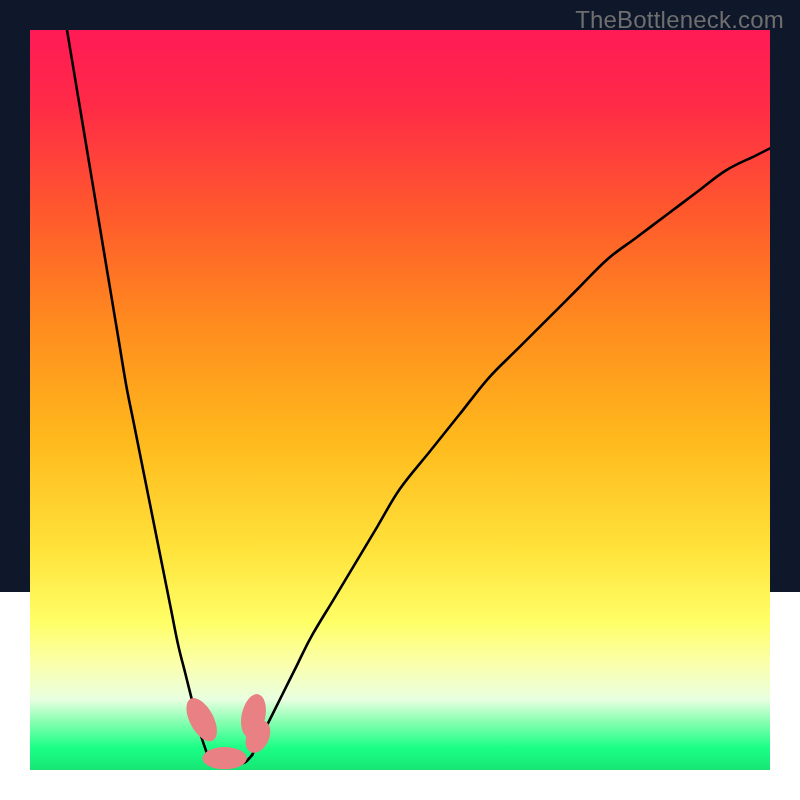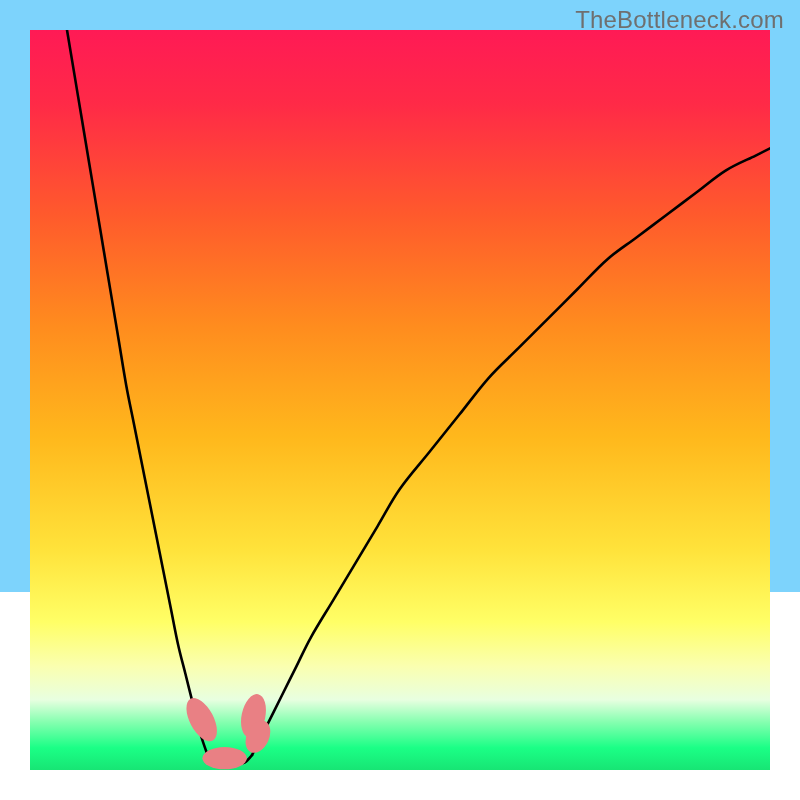--- a/index.html
+++ b/index.html
@@ -1,20 +1,20 @@
 <!DOCTYPE html>
 <html><head>
   <meta charset="utf-8">
   <style>
     * { margin: 0; padding: 0; box-sizing: border-box; }
     html, body { width: 800px; height: 800px; overflow: hidden; }
     .container {
       width: 800px;
       height: 592px;
-      background: #7dd3fc;
+      background: #0f172a;
       position: relative;
       text-align: center;
     }
     .plot-area {
       position: absolute;
       left: 30px;
       top: 30px;
       width: 740px;
       height: 740px;
     }

